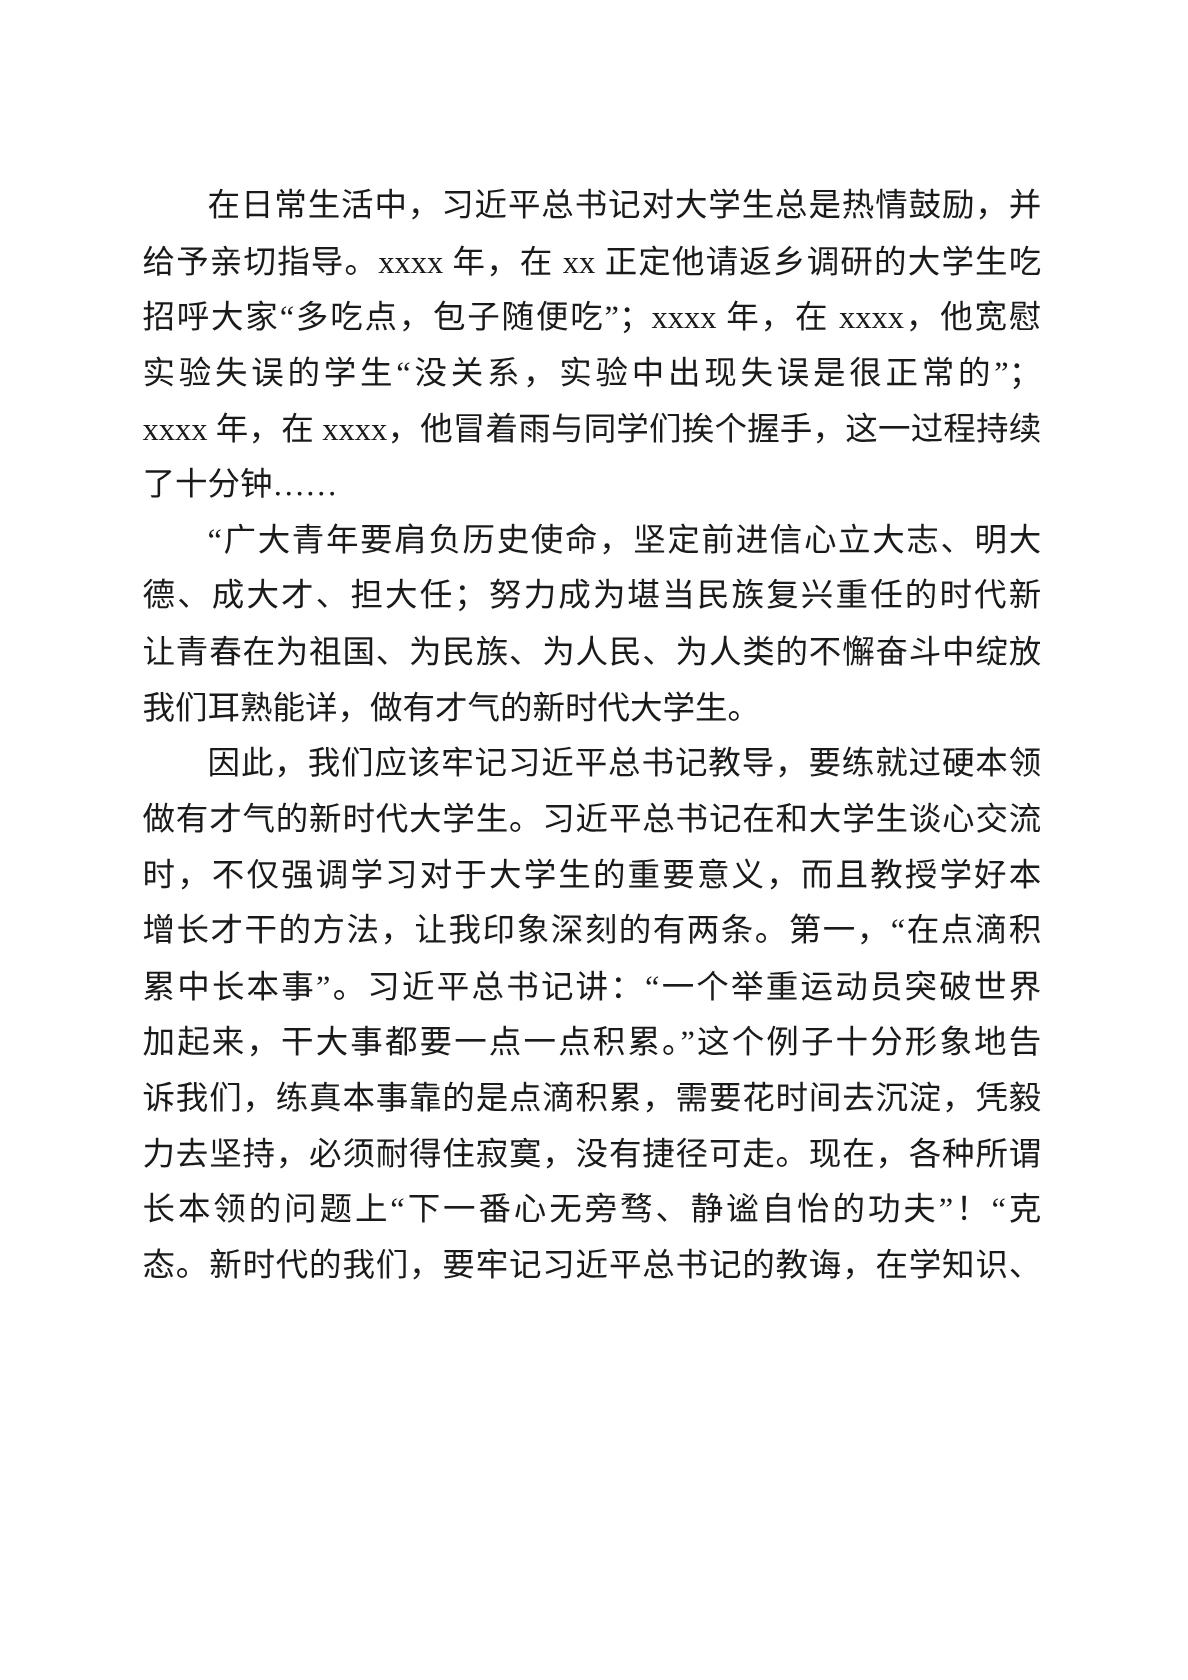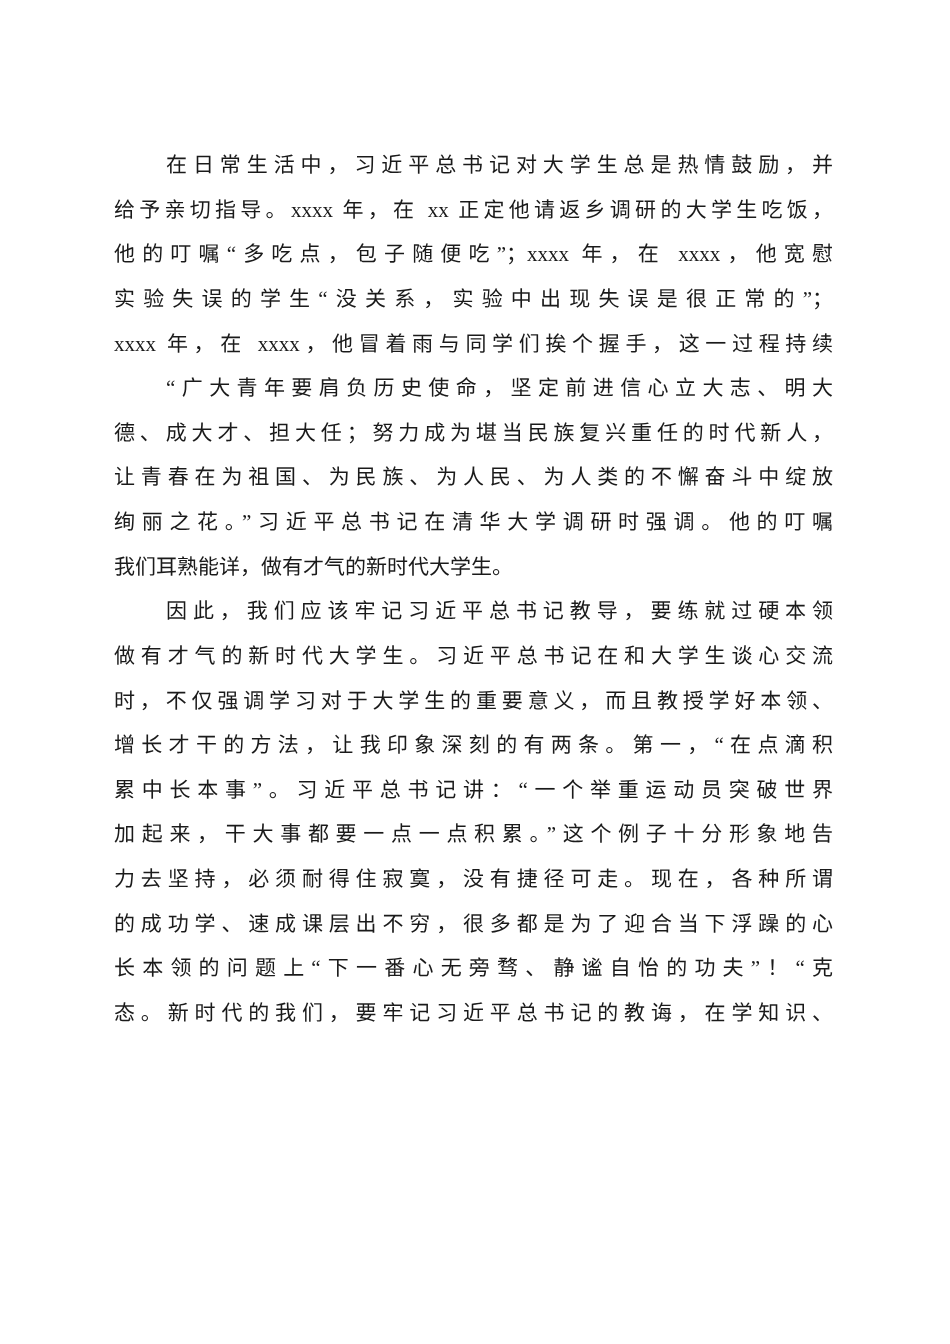--- a/index.html
+++ b/index.html
@@ -21,21 +21,21 @@
     width: 719px;
     font-family: "Liberation Serif", "DejaVu Serif", serif;
     font-weight: 400;
     color: #1a1a1a;
   }
   .paragraph {
     margin: 0;
     padding: 0;
   }
   .doc-line {
-    font-size: 21px;
+    font-size: 26px;
     height: 44.64px;
     line-height: 44.64px;
     text-align: justify;
     text-align-last: justify;
     text-justify: inter-character;
     letter-spacing: 0;
     white-space: normal;
     overflow: hidden;
   }
   .doc-line.first-line {
@@ -46,37 +46,37 @@
   }
 </style>
 </head>
 <body>
 
 <div class="page">
   <div class="text-block">
       <div class="paragraph">
         <div class="doc-line first-line">在日常生活中，习近平总书记对大学生总是热情鼓励，并</div>
         <div class="doc-line">给予亲切指导。xxxx 年，在 xx 正定他请返乡调研的大学生吃饭，</div>
-        <div class="doc-line">他的叮嘱“多吃点，包子随便吃”；xxxx 年，在 xxxx，他宽慰</div>
+        <div class="doc-line">招呼大家“多吃点，包子随便吃”；xxxx 年，在 xxxx，他宽慰</div>
         <div class="doc-line">实验失误的学生“没关系，实验中出现失误是很正常的”；</div>
         <div class="doc-line">xxxx 年，在 xxxx，他冒着雨与同学们挨个握手，这一过程持续</div>
+        <div class="doc-line para-end">了十分钟……</div>
       </div>
       <div class="paragraph">
         <div class="doc-line first-line">“广大青年要肩负历史使命，坚定前进信心立大志、明大</div>
         <div class="doc-line">德、成大才、担大任；努力成为堪当民族复兴重任的时代新人，</div>
         <div class="doc-line">让青春在为祖国、为民族、为人民、为人类的不懈奋斗中绽放</div>
-        <div class="doc-line">绚丽之花。”习近平总书记在清华大学调研时强调。他的叮嘱</div>
         <div class="doc-line para-end">我们耳熟能详，做有才气的新时代大学生。</div>
       </div>
       <div class="paragraph">
         <div class="doc-line first-line">因此，我们应该牢记习近平总书记教导，要练就过硬本领</div>
         <div class="doc-line">做有才气的新时代大学生。习近平总书记在和大学生谈心交流</div>
         <div class="doc-line">时，不仅强调学习对于大学生的重要意义，而且教授学好本领、</div>
         <div class="doc-line">增长才干的方法，让我印象深刻的有两条。第一，“在点滴积</div>
         <div class="doc-line">累中长本事”。习近平总书记讲：“一个举重运动员突破世界</div>
         <div class="doc-line">加起来，干大事都要一点一点积累。”这个例子十分形象地告</div>
+        <div class="doc-line">诉我们，练真本事靠的是点滴积累，需要花时间去沉淀，凭毅</div>
         <div class="doc-line">力去坚持，必须耐得住寂寞，没有捷径可走。现在，各种所谓</div>
-        <div class="doc-line">的成功学、速成课层出不穷，很多都是为了迎合当下浮躁的心</div>
         <div class="doc-line">长本领的问题上“下一番心无旁骛、静谧自怡的功夫”！“克</div>
         <div class="doc-line">态。新时代的我们，要牢记习近平总书记的教诲，在学知识、</div>
       </div>
     </div>
 </div>
 
 </body></html>

